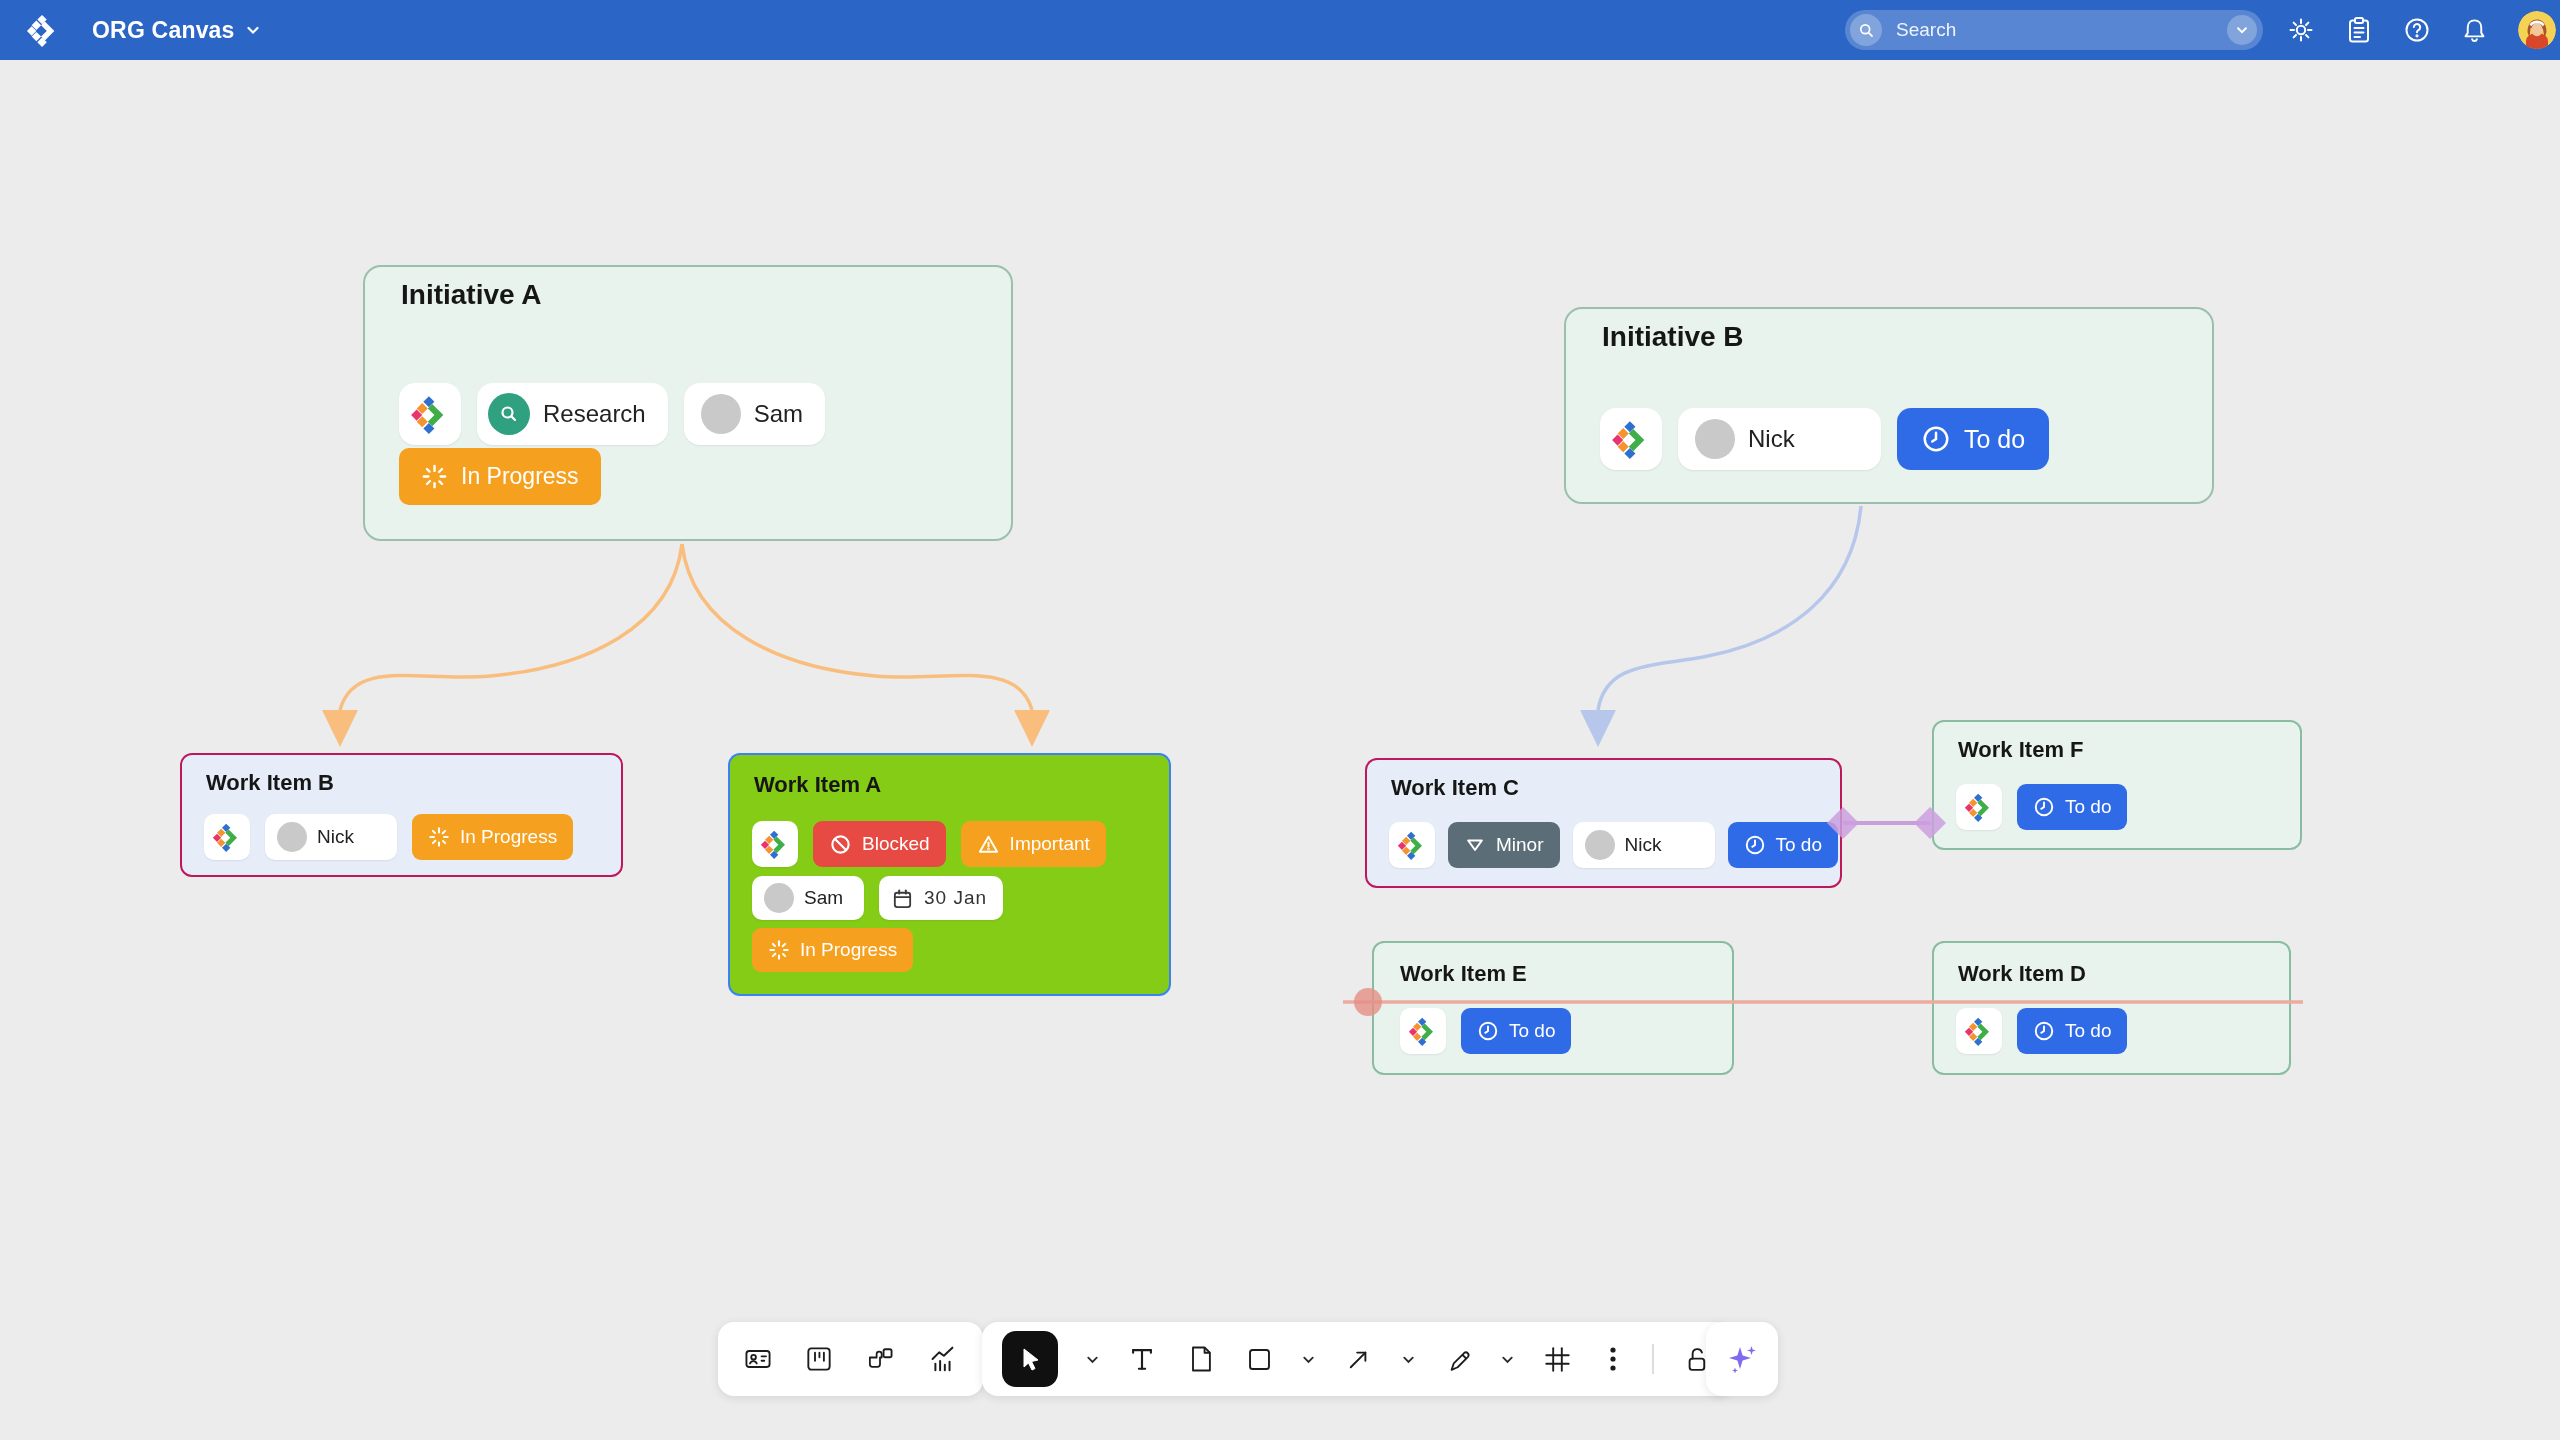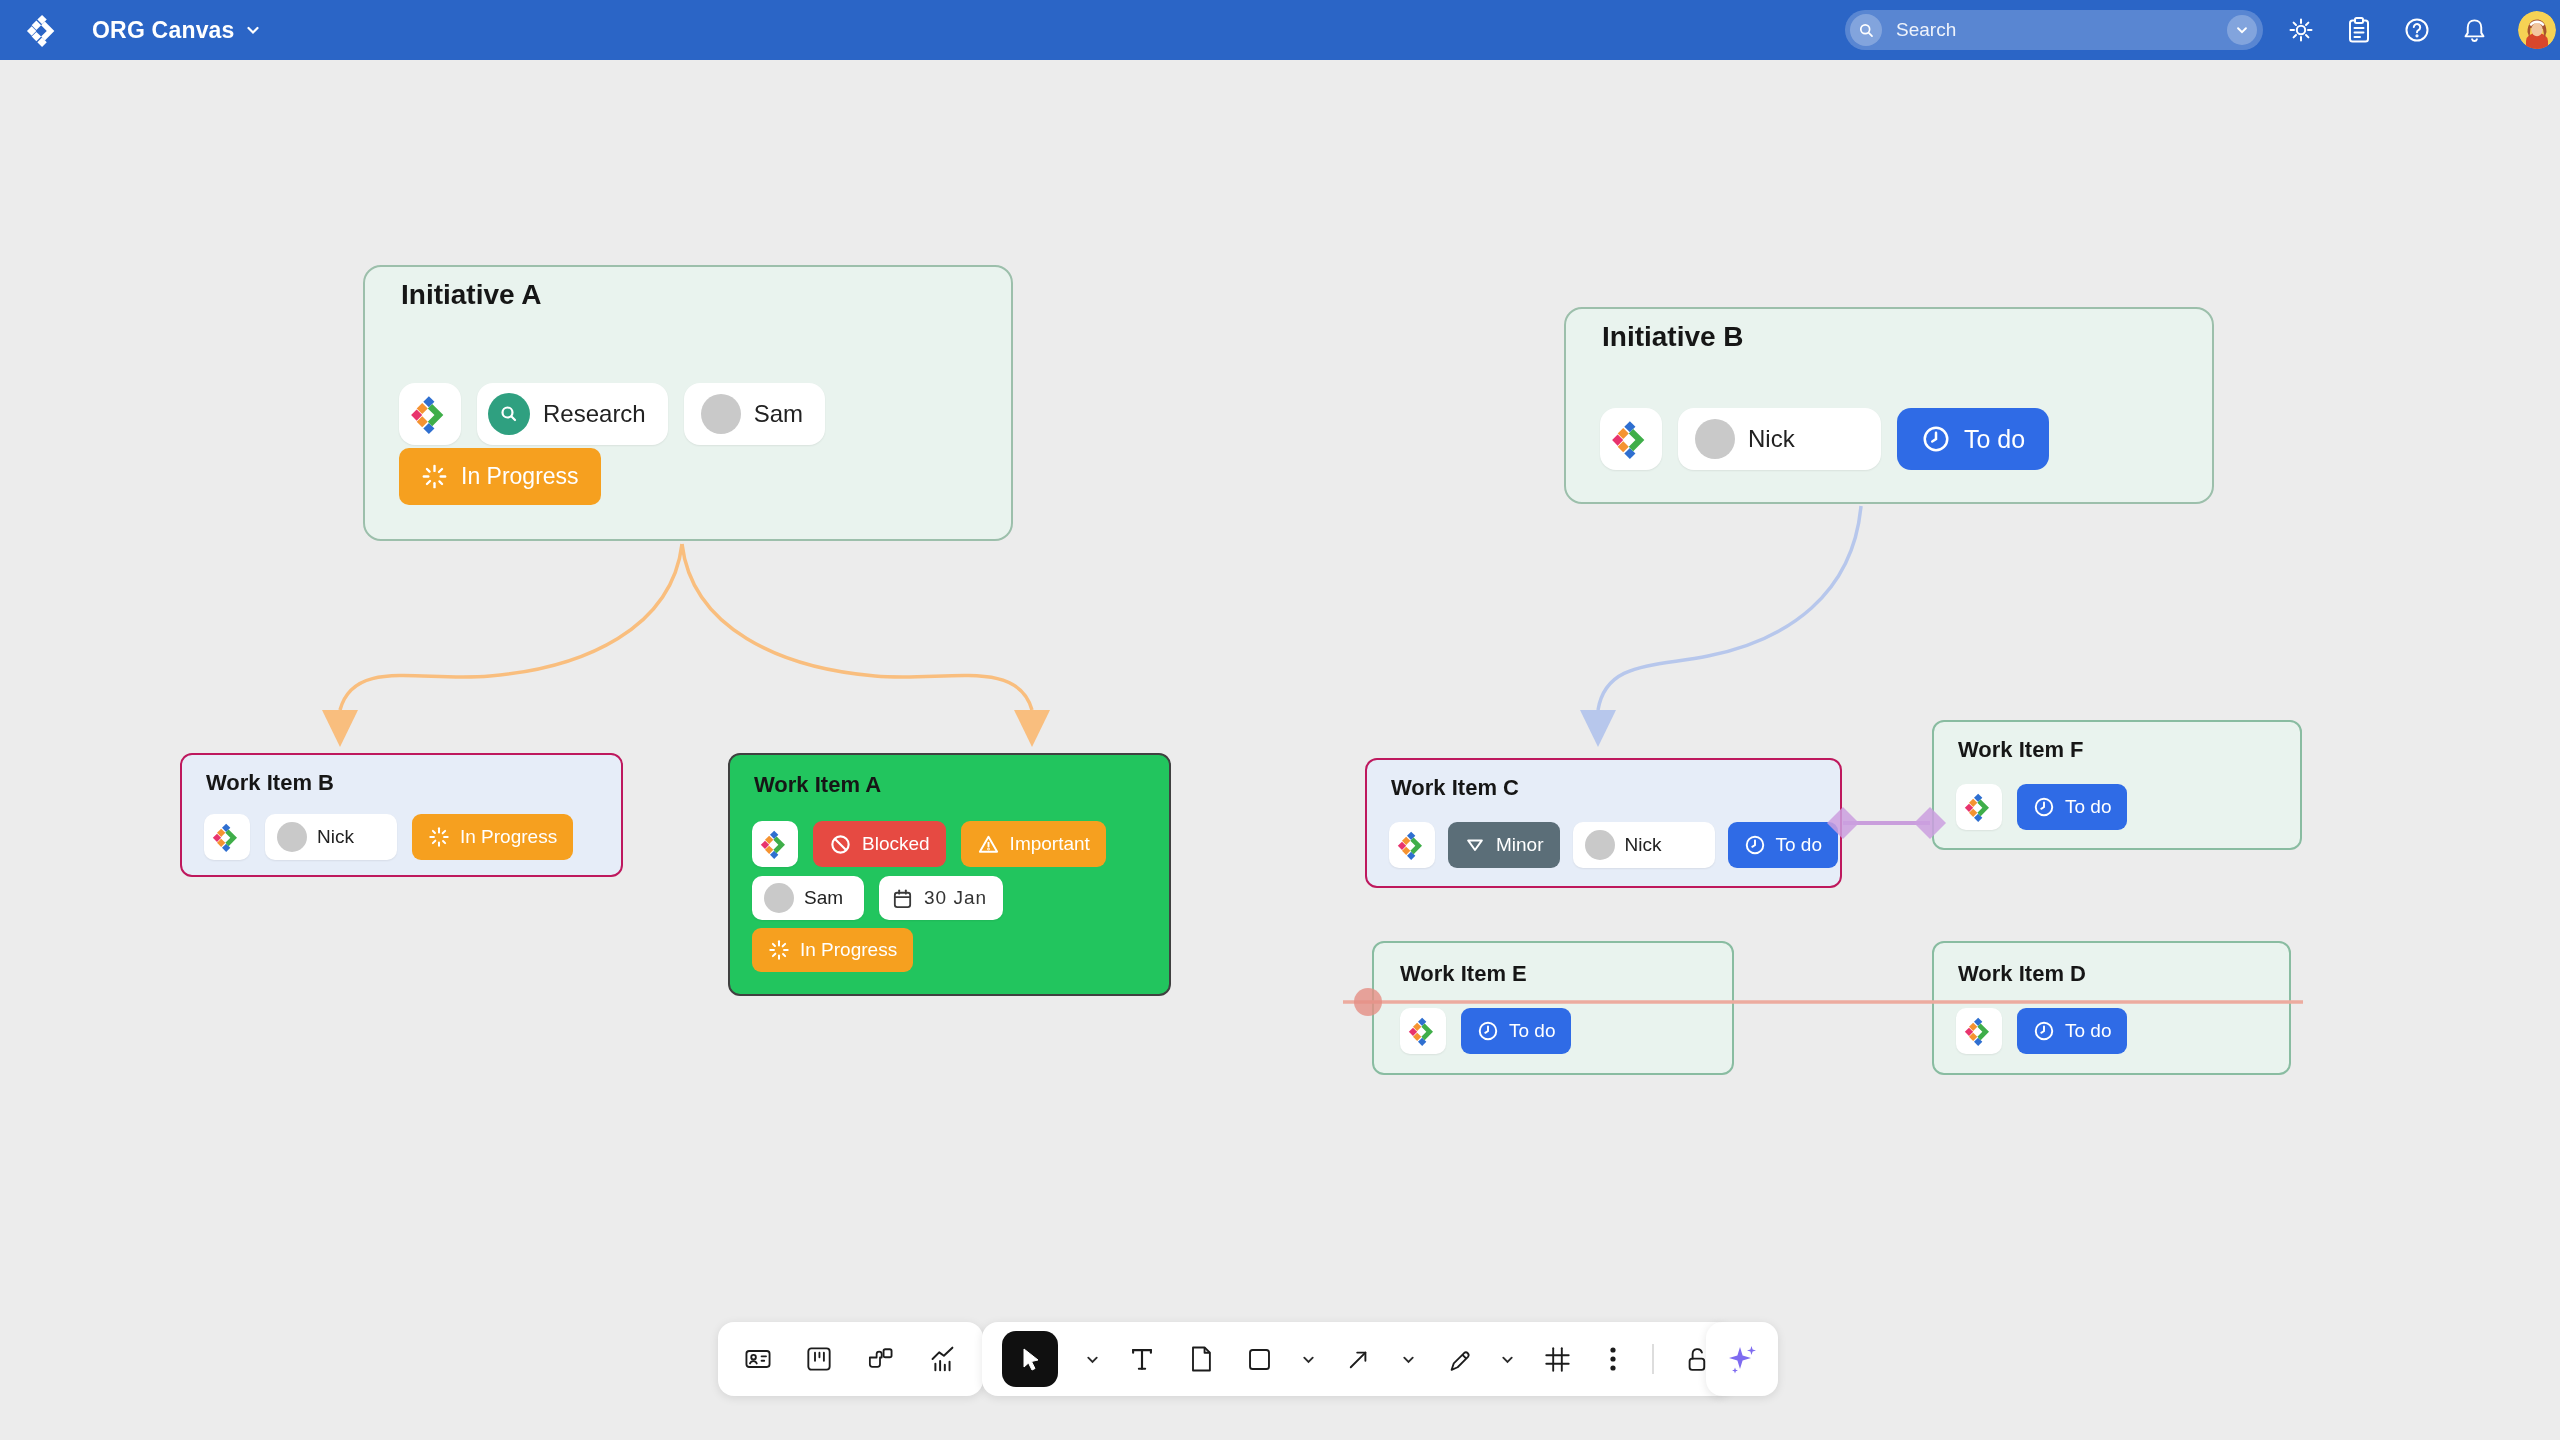--- a/index.html
+++ b/index.html
@@ -24,21 +24,21 @@
   .topbar-icons{position:absolute;left:2286px;top:0;height:60px;display:flex;align-items:center;gap:29px;}
   .tb-icon{width:29px;height:29px;display:flex;align-items:center;justify-content:center;cursor:pointer;}
   .avatar{width:38px;height:38px;border-radius:50%;overflow:hidden;flex:0 0 auto;}
 
   
   .card{position:absolute;box-sizing:border-box;}
   .card .title-lg{position:absolute;left:36px;top:12px;font-size:28px;font-weight:700;color:#161616;}
   .card .title-sm{position:absolute;left:24px;top:15px;font-size:22px;font-weight:600;color:#161616;}
   .c-init{background:#E9F3EE;border:2px solid #9CBFAB;border-radius:18px;}
   .c-blue{background:#E6EDF8;border:2px solid #be185d;border-radius:12px;}
-  .c-tan{background:#22c55e;border:2px solid #404040;border-radius:12px;padding-left:12px;}
+  .c-tan{background:#84cc16;border:2px solid #3b82f6;border-radius:12px;padding-left:12px;}
   .c-green{background:#E9F3EE;border:2px solid #89BCA1;border-radius:12px;}
 
   .row{position:absolute;display:flex;align-items:center;}
   .row.lg{gap:16px;} .row.sm{gap:15px;}
 
   .chip{background:#fff;display:flex;align-items:center;box-shadow:0 1px 2px rgba(0,0,0,.07);}
   .lg .chip{height:62px;border-radius:16px;font-size:24px;color:#222;padding:0 22px 0 11px;gap:13px;}
   .sm .chip{height:46px;border-radius:10px;font-size:19px;color:#222;padding:0 16px 0 8px;gap:10px;}
   .lg .chip.logo{width:62px;padding:0;justify-content:center;}
   .sm .chip.logo{width:46px;padding:0;justify-content:center;}

